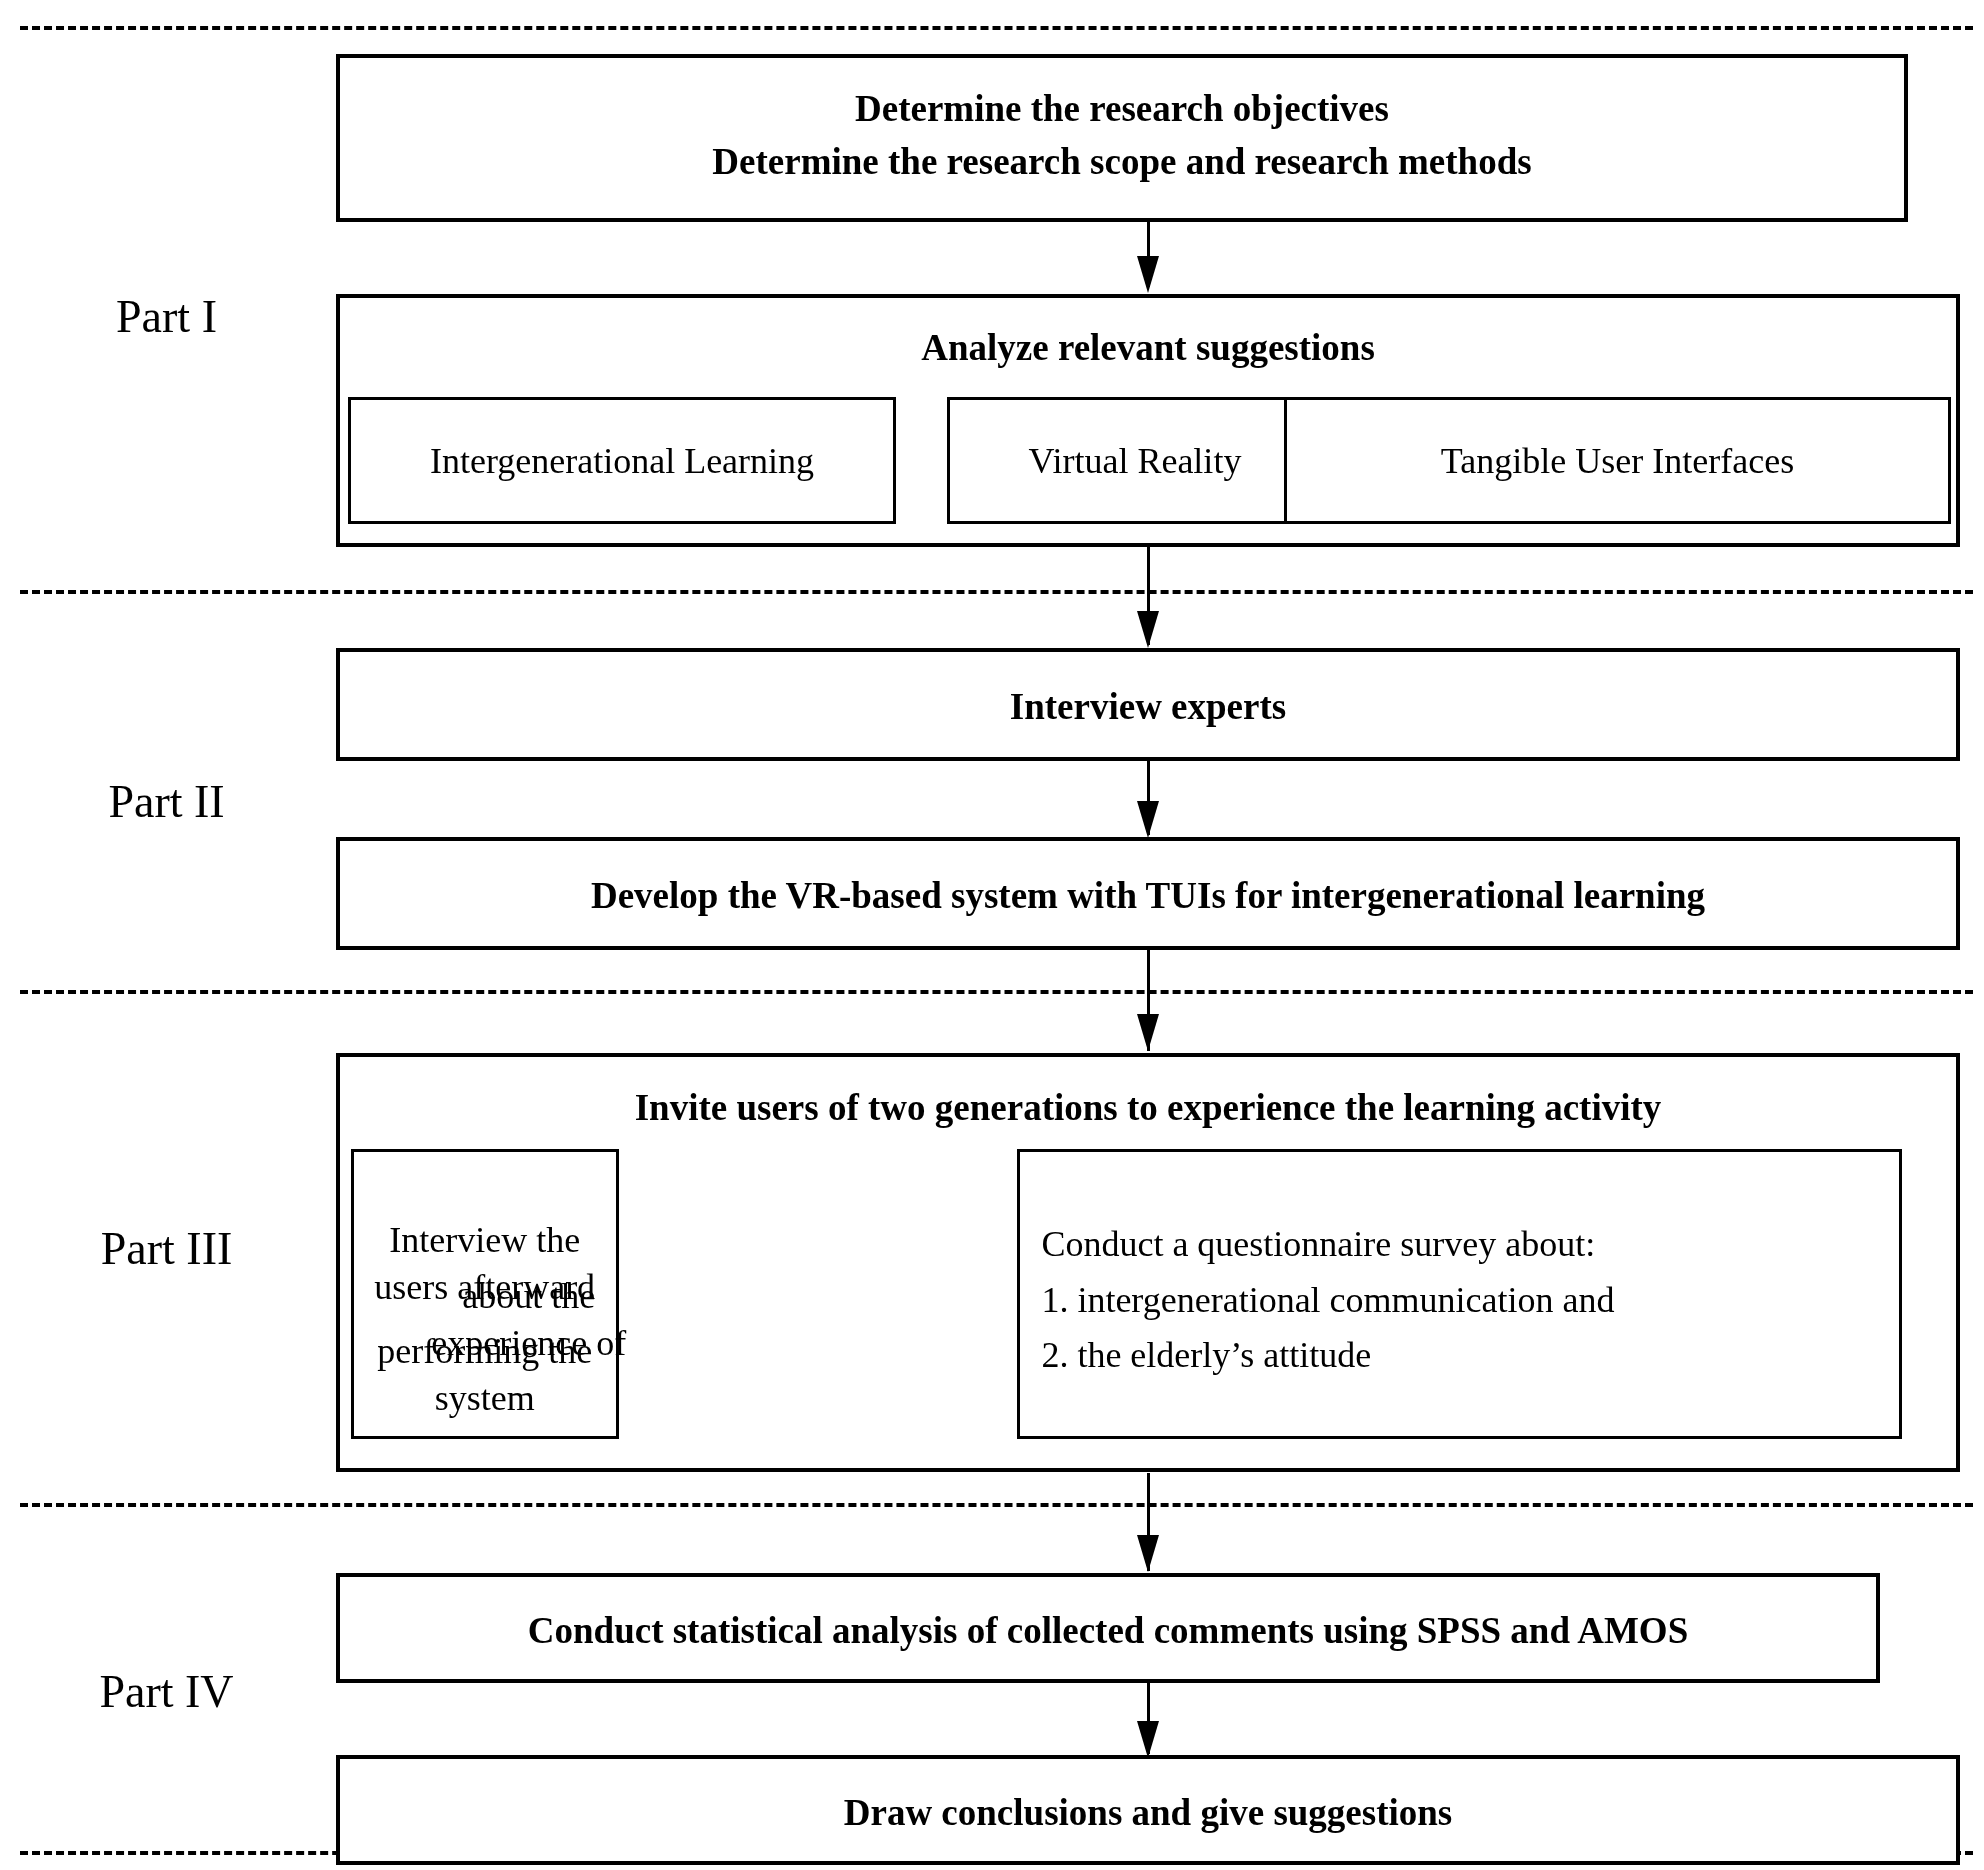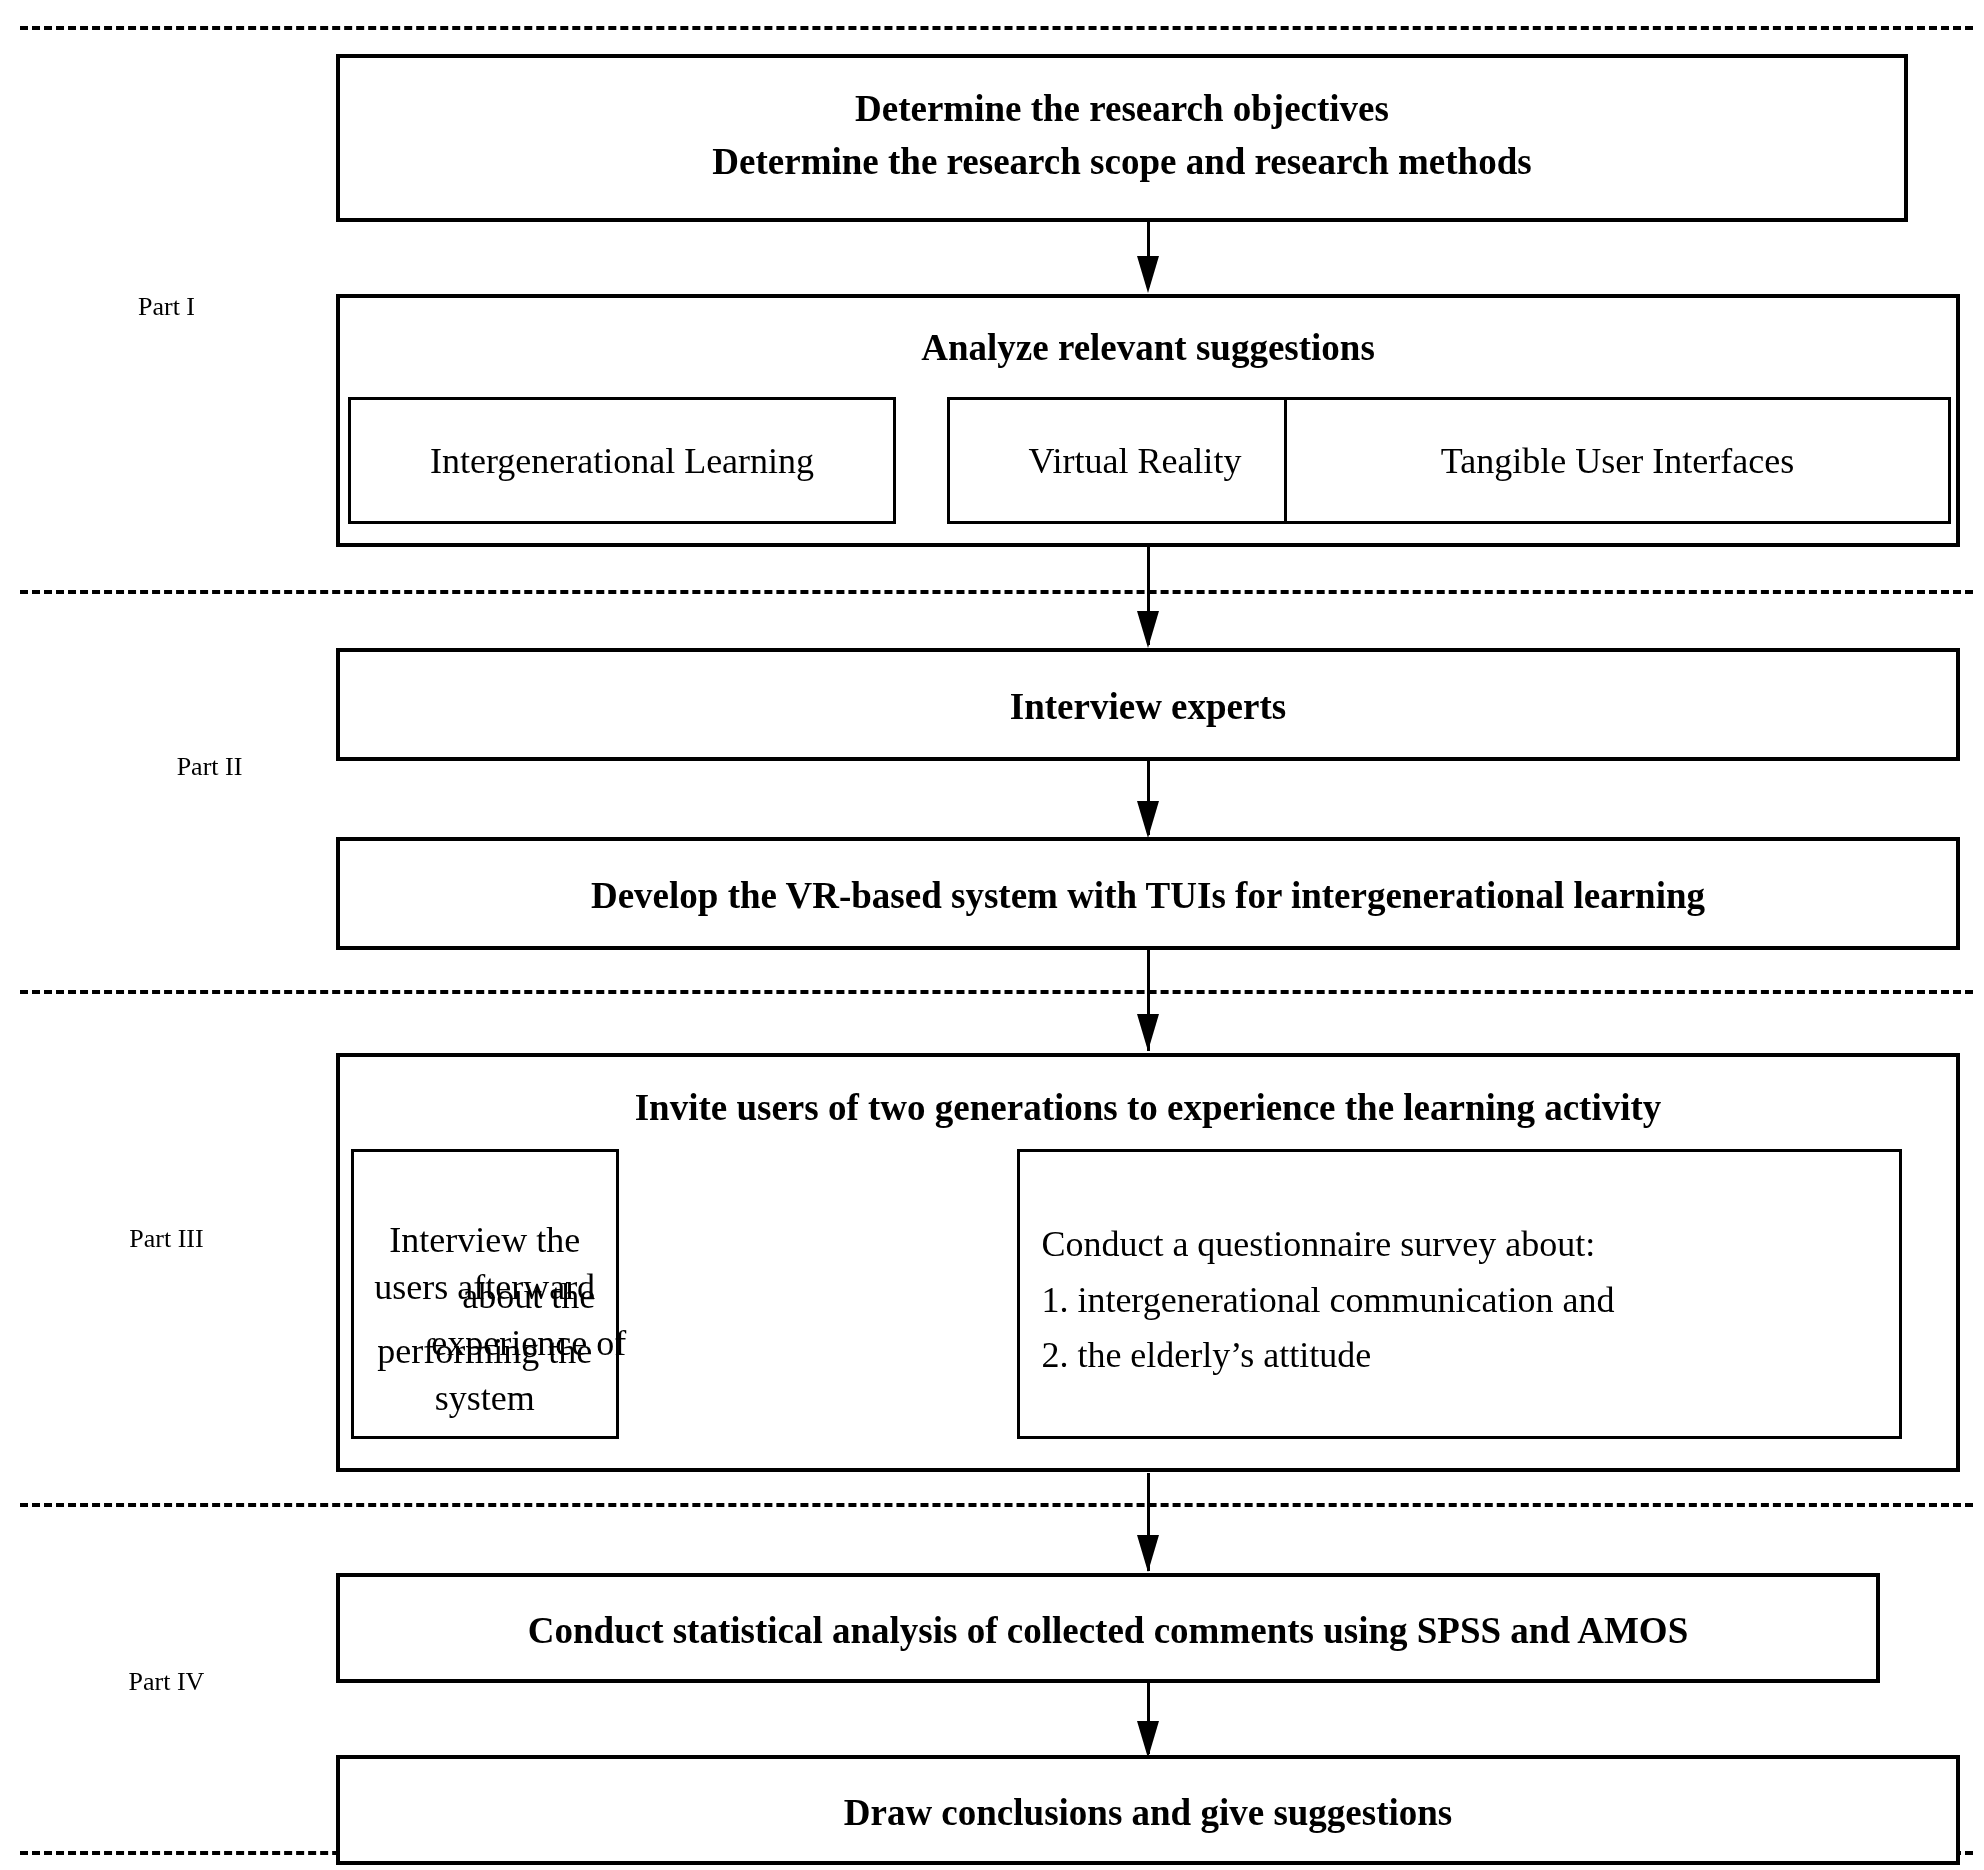--- a/index.html
+++ b/index.html
@@ -25,21 +25,21 @@
     height: 0;
     border-top: 4.2px dashed #000000;
   }
 
   
   .part-label {
     position: absolute;
     left: 0;
     width: 333px;
     text-align: center;
-    font-size: 26px;
+    font-size: 46px;
     font-weight: 400;
     line-height: 1;
     white-space: nowrap;
   }
 
   
   .box {
     position: absolute;
     box-sizing: border-box;
     border: 4.2px solid #000000;
@@ -95,21 +95,21 @@
 
 <div id="page">
 
   <div class="divider" style="top:25.6px;"></div>
   <div class="divider" style="top:590px;"></div>
   <div class="divider" style="top:990px;"></div>
   <div class="divider" style="top:1503px;"></div>
   <div class="divider" style="top:1851px;"></div>
 
   <div class="part-label" style="top:294px;">Part I</div>
-  <div class="part-label" style="top:754px;margin-left:43px;">Part II</div>
+  <div class="part-label" style="top:779px;">Part II</div>
   <div class="part-label" style="top:1226px;">Part III</div>
   <div class="part-label" style="top:1669px;">Part IV</div>
 
   <div class="box" style="left:336px; top:54px; width:1572px; height:168px;">
     <div class="center-text t-bold fs-head" style="top:27px;">Determine the research objectives</div>
     <div class="center-text t-bold fs-head" style="top:80px;">Determine the research scope and research methods</div>
   </div>
 
   <div class="arrow-line" style="left:1147px; top:222px; height:65px;"></div>
   <div class="arrow-head" style="left:1137px; top:256px;"></div>

